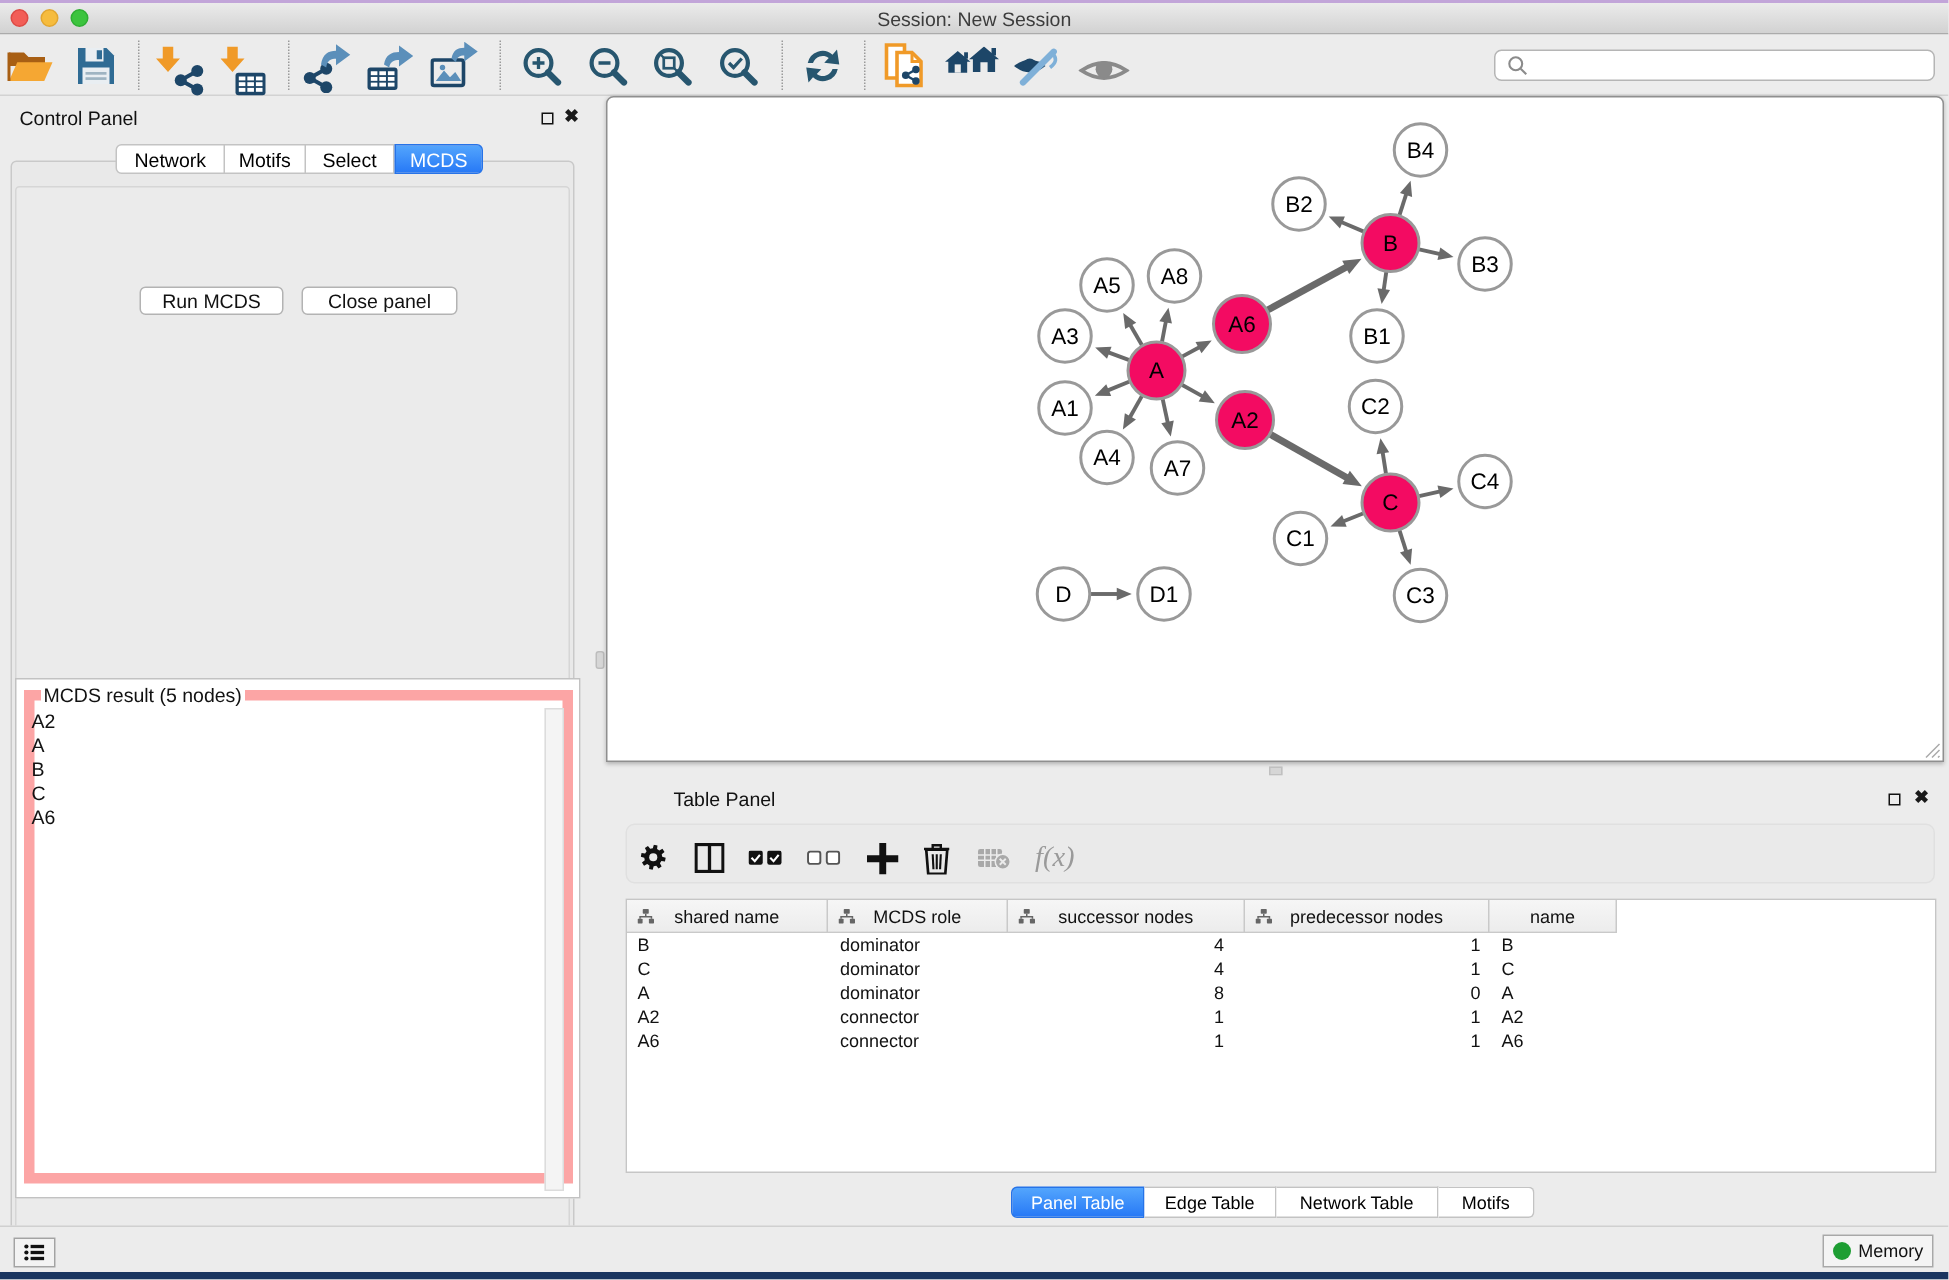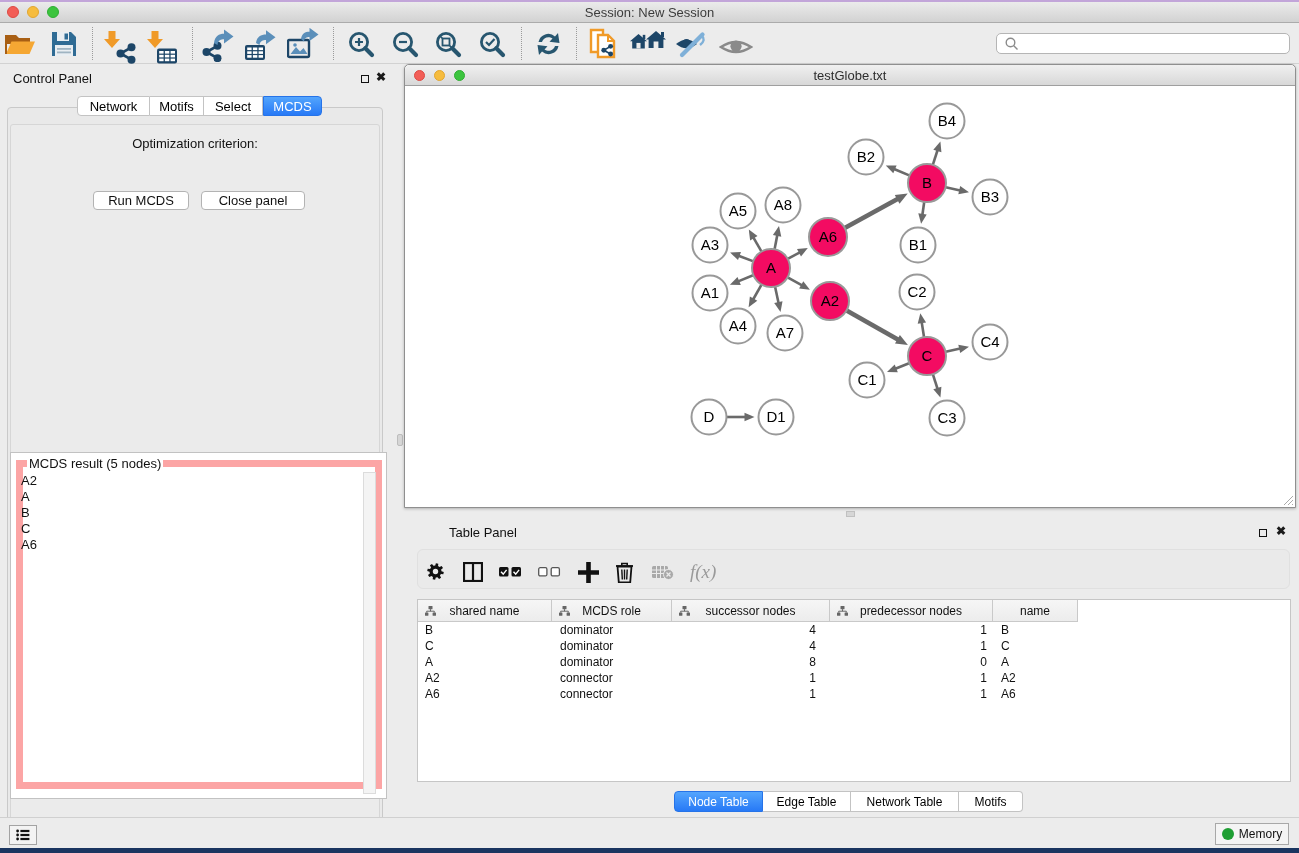--- a/index.html
+++ b/index.html
@@ -175,44 +175,37 @@
   <div class="hdrbtns" style="left:376px;top:5px;font-weight:bold;font-size:12px;">✖</div>
 
   <div style="position:absolute;left:7px;top:42px;width:376px;height:735px;background:#e9e9e9;border:1px solid #c9c9c9;border-radius:4px;"></div>
 
   <div class="tab" style="left:77px;top:31px;width:73px;border-radius:4px 0 0 4px;">Network</div>
   <div class="tab" style="left:150px;top:31px;width:54px;border-left:none;">Motifs</div>
   <div class="tab" style="left:204px;top:31px;width:59px;border-left:none;">Select</div>
   <div class="tab" style="left:263px;top:31px;width:59px;background:linear-gradient(#53a5fd,#2779f6);border-color:#2673e8;color:#fff;border-radius:0 4px 4px 0;">MCDS</div>
 
   <div style="position:absolute;left:10px;top:59px;width:370px;height:715px;background:#ebebeb;border:1px solid #d6d6d6;border-radius:3px;"></div>
-  <div style="position:absolute;left:0;top:71px;width:390px;text-align:center;font-size:13px;color:#111;">Optimization criterion:</div>
 
 
   <div style="position:absolute;left:93px;top:126px;width:96px;height:19px;background:#fff;border:1px solid #b3b3b3;border-radius:4px;text-align:center;font-size:13px;line-height:18px;color:#111;">Run MCDS</div>
   <div style="position:absolute;left:201px;top:126px;width:104px;height:19px;background:#fff;border:1px solid #b3b3b3;border-radius:4px;text-align:center;font-size:13px;line-height:18px;color:#111;">Close panel</div>
 
   <div style="position:absolute;left:10px;top:387px;width:377px;height:347px;background:#fff;border:1px solid #c2c2c2;">
     <fieldset style="position:absolute;left:5px;top:3px;width:366px;height:333px;border:7px solid #fca5a5;border-radius:0;">
       <legend style="font-size:13px;color:#111;padding:0 2px;margin-left:4px;">MCDS result (5 nodes)</legend>
     </fieldset>
     <div style="position:absolute;left:10px;top:20px;font-size:13px;color:#111;line-height:16px;">A2<br>A<br>B<br>C<br>A6</div>
     <div style="position:absolute;left:352px;top:19px;width:13px;height:322px;background:#f4f4f4;border:1px solid #dcdcdc;"></div>
   </div>
 </div>
 
 <div class="abs" style="left:397px;top:434px;width:6px;height:12px;background:#d6d6d6;border:1px solid #bdbdbd;border-radius:2px;"></div>
 
 <div class="abs" style="left:404px;top:64px;width:892px;height:444px;background:#fff;border:1px solid #8f8f8f;border-radius:5px 5px 0 0;box-shadow:0 1px 3px rgba(0,0,0,0.25);">
-  <div class="winbar" style="height:21px;border-radius:5px 5px 0 0;position:relative;">
-    <div class="tl" style="left:9px;top:5px;width:11px;height:11px;background:#f25e57;border:1px solid #dd4a44;"></div>
-    <div class="tl" style="left:29px;top:5px;width:11px;height:11px;background:#f6bc3e;border:1px solid #e2a630;"></div>
-    <div class="tl" style="left:49px;top:5px;width:11px;height:11px;background:#3cc43e;border:1px solid #2fae33;"></div>
-    <div style="text-align:center;font-size:13px;color:#2e2e2e;line-height:21px;">testGlobe.txt</div>
-  </div>
   <svg width="890" height="421" viewBox="1 1 890 421" style="display:block;" font-family="Liberation Sans, sans-serif">
 <line x1="358.0" y1="167.4" x2="349.3" y2="152.4" stroke="#6a6a6a" stroke-width="2.6"></line>
       <polygon points="344.8,144.6 353.5,151.1 346.1,155.4" fill="#6a6a6a"></polygon>
 <line x1="370.4" y1="165.3" x2="373.3" y2="150.0" stroke="#6a6a6a" stroke-width="2.6"></line>
       <polygon points="375.0,141.1 377.3,151.7 368.9,150.1" fill="#6a6a6a"></polygon>
 <line x1="350.2" y1="176.6" x2="334.5" y2="170.8" stroke="#6a6a6a" stroke-width="2.6"></line>
       <polygon points="326.1,167.6 337.0,167.1 334.0,175.1" fill="#6a6a6a"></polygon>
 <line x1="350.3" y1="189.8" x2="334.2" y2="196.4" stroke="#6a6a6a" stroke-width="2.6"></line>
       <polygon points="325.9,199.8 333.5,192.1 336.8,200.0" fill="#6a6a6a"></polygon>
 <line x1="358.1" y1="198.6" x2="349.1" y2="214.5" stroke="#6a6a6a" stroke-width="2.6"></line>
@@ -408,21 +401,21 @@
 <div style="position:absolute;left:254px;top:70px;width:144px;height:16px;font-size:12px;color:#111;line-height:16px;text-align:right;">1</div>
 <div style="position:absolute;left:412px;top:70px;width:157px;height:16px;font-size:12px;color:#111;line-height:16px;text-align:right;">1</div>
 <div style="position:absolute;left:583px;top:70px;height:16px;font-size:12px;color:#111;line-height:16px;">A2</div>
 <div style="position:absolute;left:7px;top:86px;height:16px;font-size:12px;color:#111;line-height:16px;">A6</div>
 <div style="position:absolute;left:142px;top:86px;height:16px;font-size:12px;color:#111;line-height:16px;">connector</div>
 <div style="position:absolute;left:254px;top:86px;width:144px;height:16px;font-size:12px;color:#111;line-height:16px;text-align:right;">1</div>
 <div style="position:absolute;left:412px;top:86px;width:157px;height:16px;font-size:12px;color:#111;line-height:16px;text-align:right;">1</div>
 <div style="position:absolute;left:583px;top:86px;height:16px;font-size:12px;color:#111;line-height:16px;">A6</div>
   </div>
 
-  <div class="btab" style="left:270px;top:274px;width:89px;background:linear-gradient(#53a5fd,#2779f6);border-color:#2673e8;color:#fff;border-radius:4px 0 0 4px;">Node Table</div>
+  <div class="btab" style="left:270px;top:274px;width:89px;background:linear-gradient(#53a5fd,#2779f6);border-color:#2673e8;color:#fff;border-radius:4px 0 0 4px;">Panel Table</div>
   <div class="btab" style="left:359px;top:274px;width:88px;border-left:none;">Edge Table</div>
   <div class="btab" style="left:447px;top:274px;width:108px;border-left:none;">Network Table</div>
   <div class="btab" style="left:555px;top:274px;width:64px;border-left:none;border-radius:0 4px 4px 0;">Motifs</div>
 </div>
 
 <div class="abs" style="left:0;top:817px;width:1299px;height:31px;background:#ececec;border-top:1px solid #d0d0d0;">
   <div style="position:absolute;left:9px;top:7px;width:28px;height:20px;background:#f3f3f3;border:1px solid #a3a3a3;display:flex;align-items:center;justify-content:center;">
     <svg width="14" height="12" viewBox="0 0 14 12">
         <circle cx="1.6" cy="2" r="1.4" fill="#111"></circle>
         <circle cx="1.6" cy="6" r="1.4" fill="#111"></circle>

